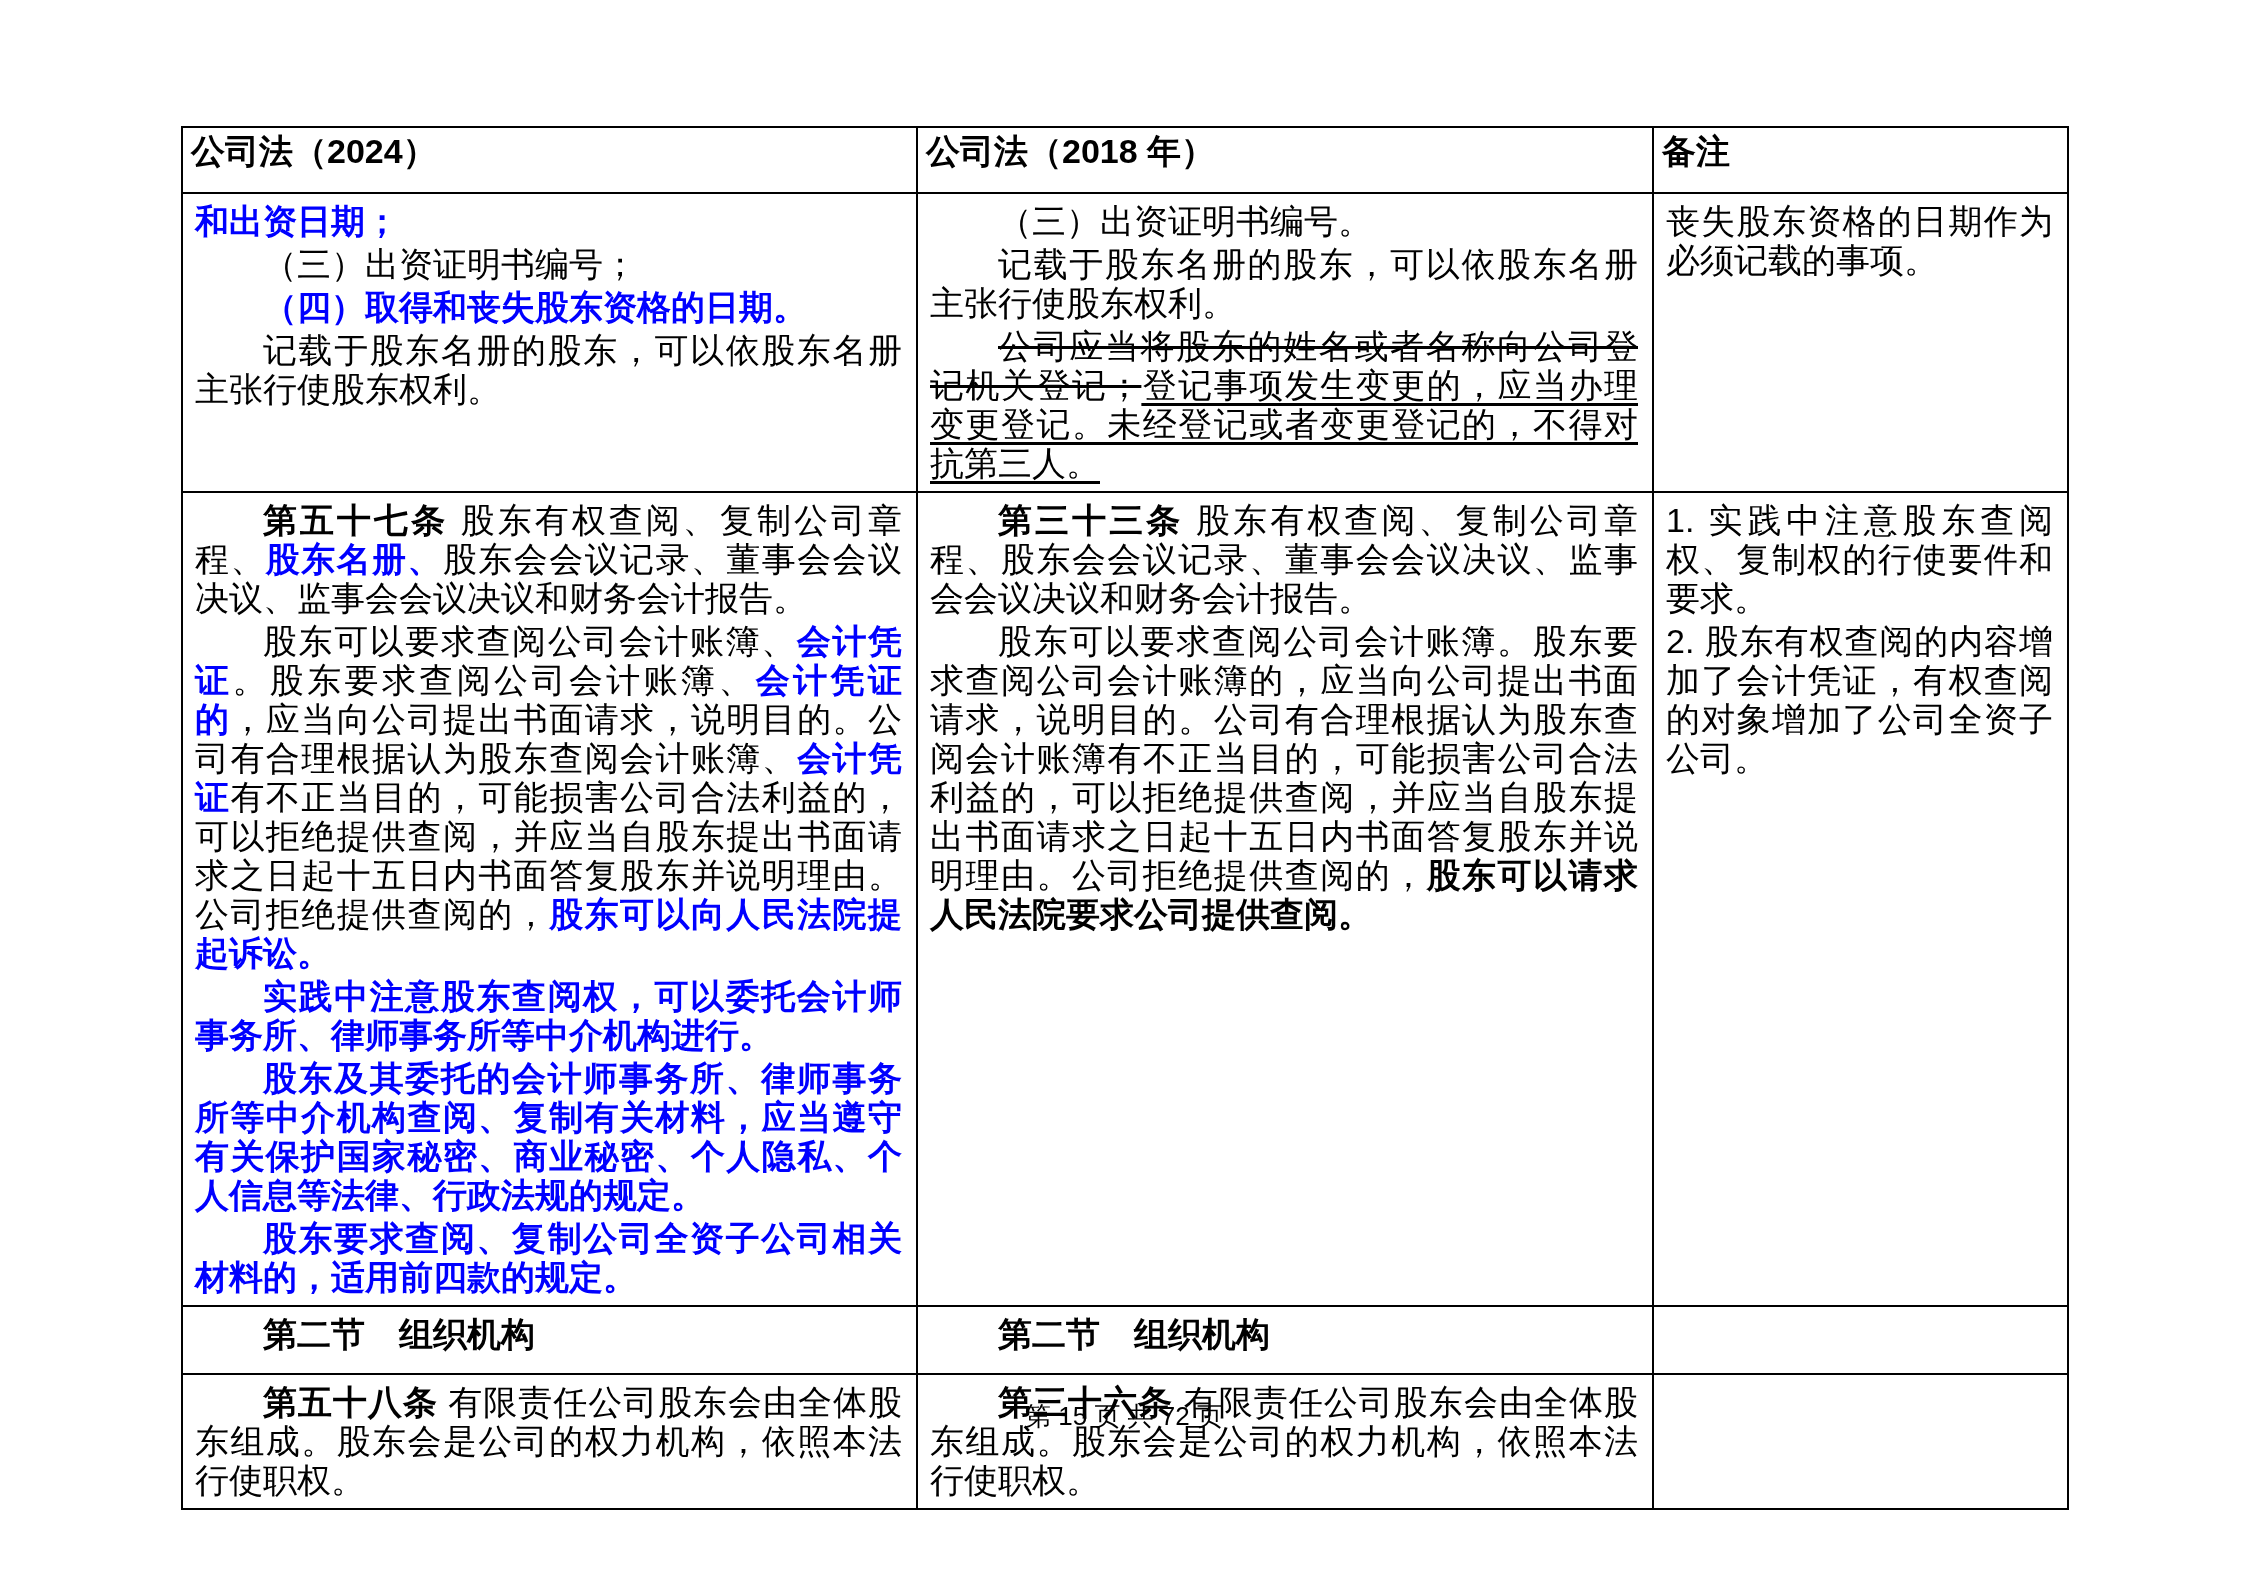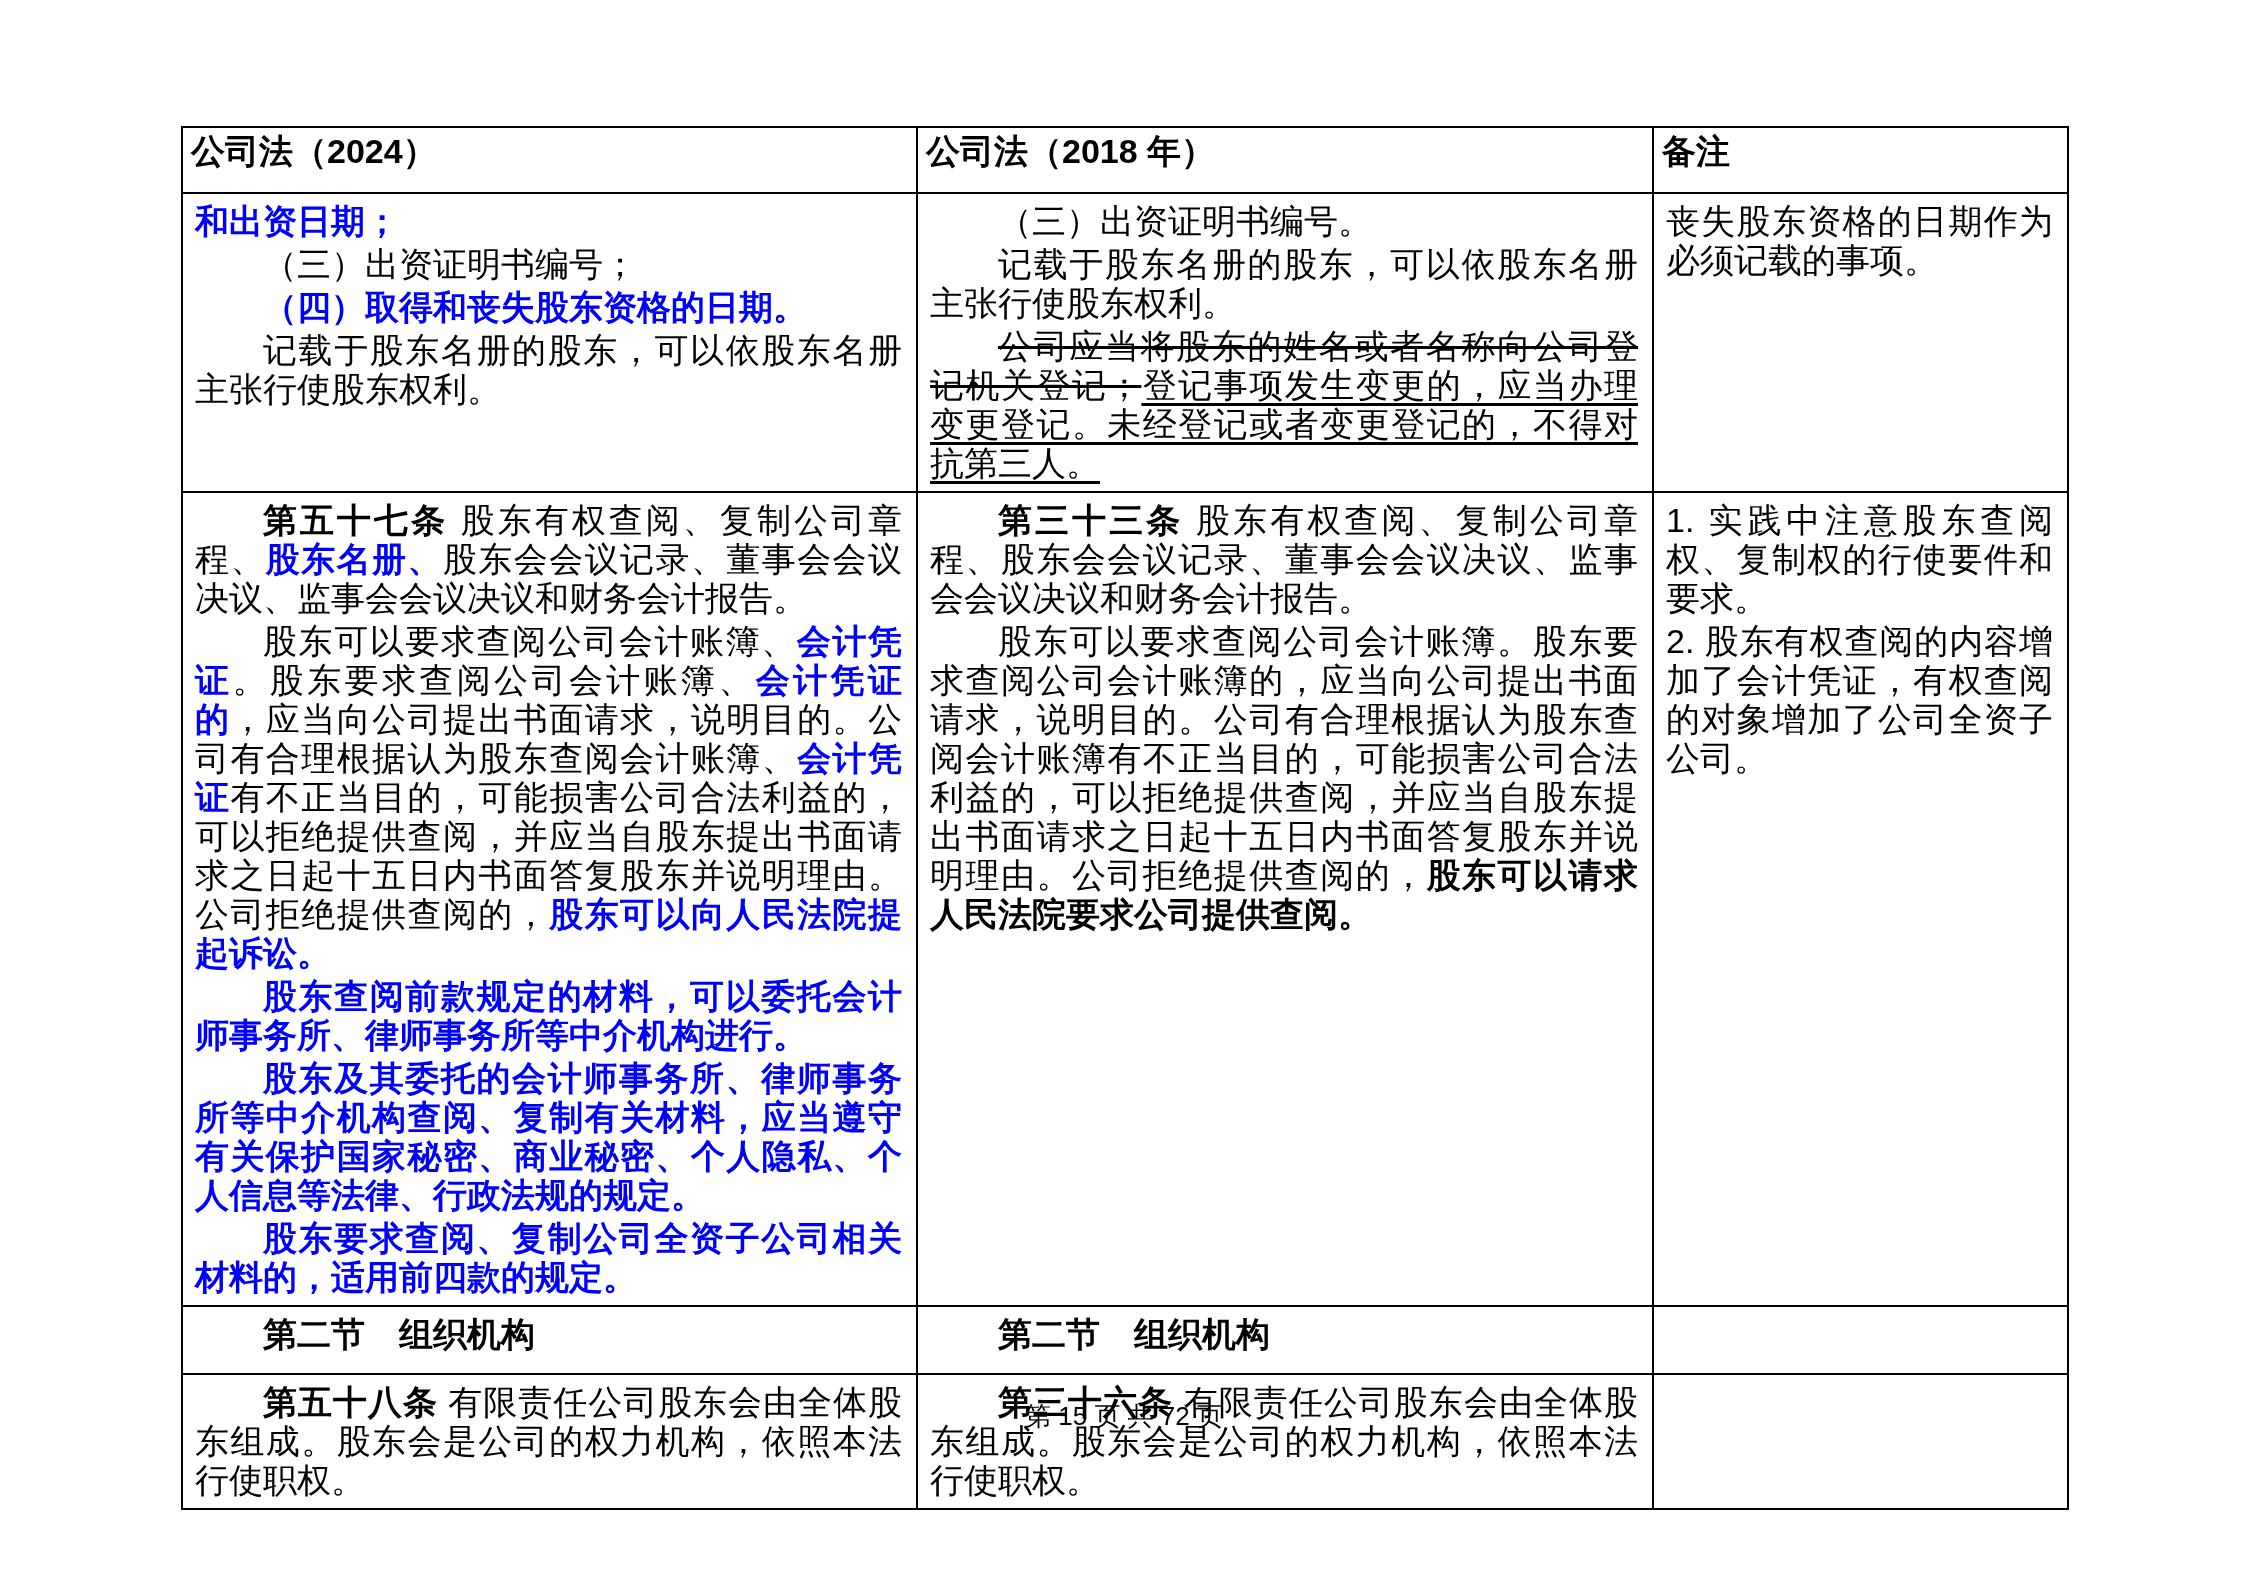--- a/index.html
+++ b/index.html
@@ -69,21 +69,21 @@
             <p class="para indent"><span class="strike">公司应当将股东的姓名或者名称向公司登记机关登记；</span><span class="underline">登记事项发生变更的，应当办理变更登记。未经登记或者变更登记的，不得对抗第三人。</span></p>
           </td>
       <td>
             <p class="para"><span>丧失股东资格的日期作为必须记载的事项。</span></p>
           </td>
     </tr>
     <tr class="r2">
       <td>
             <p class="para indent"><span class="bold">第五十七条</span><span> 股东有权查阅、复制公司章程、</span><span class="added">股东名册、</span><span>股东会会议记录、董事会会议决议、监事会会议决议和财务会计报告。</span></p>
             <p class="para indent"><span>股东可以要求查阅公司会计账簿、</span><span class="added">会计凭证</span><span>。股东要求查阅公司会计账簿、</span><span class="added">会计凭证的</span><span>，应当向公司提出书面请求，说明目的。公司有合理根据认为股东查阅会计账簿、</span><span class="added">会计凭证</span><span>有不正当目的，可能损害公司合法利益的，可以拒绝提供查阅，并应当自股东提出书面请求之日起十五日内书面答复股东并说明理由。公司拒绝提供查阅的，</span><span class="added">股东可以向人民法院提起诉讼。</span></p>
-            <p class="para indent"><span class="added">股东查阅前款规定的材料，可以委托会计师事务所、律师事务所等中介机构进行。</span></p>
+            <p class="para indent"><span class="added">实践中注意股东查阅权，可以委托会计师事务所、律师事务所等中介机构进行。</span></p>
             <p class="para indent"><span class="added">股东及其委托的会计师事务所、律师事务所等中介机构查阅、复制有关材料，应当遵守有关保护国家秘密、商业秘密、个人隐私、个人信息等法律、行政法规的规定。</span></p>
             <p class="para indent"><span class="added">股东要求查阅、复制公司全资子公司相关材料的，适用前四款的规定。</span></p>
           </td>
       <td class="middle">
             <p class="para indent"><span class="bold">第三十三条</span><span> 股东有权查阅、复制公司章程、股东会会议记录、董事会会议决议、监事会会议决议和财务会计报告。</span></p>
             <p class="para indent"><span>股东可以要求查阅公司会计账簿。股东要求查阅公司会计账簿的，应当向公司提出书面请求，说明目的。公司有合理根据认为股东查阅会计账簿有不正当目的，可能损害公司合法利益的，可以拒绝提供查阅，并应当自股东提出书面请求之日起十五日内书面答复股东并说明理由。公司拒绝提供查阅的，</span><span class="bold">股东可以请求人民法院要求公司提供查阅。</span></p>
           </td>
       <td class="middle">
             <p class="para"><span>1. 实践中注意股东查阅权、复制权的行使要件和要求。</span></p>
             <p class="para"><span>2. 股东有权查阅的内容增加了会计凭证，有权查阅的对象增加了公司全资子公司。</span></p>

